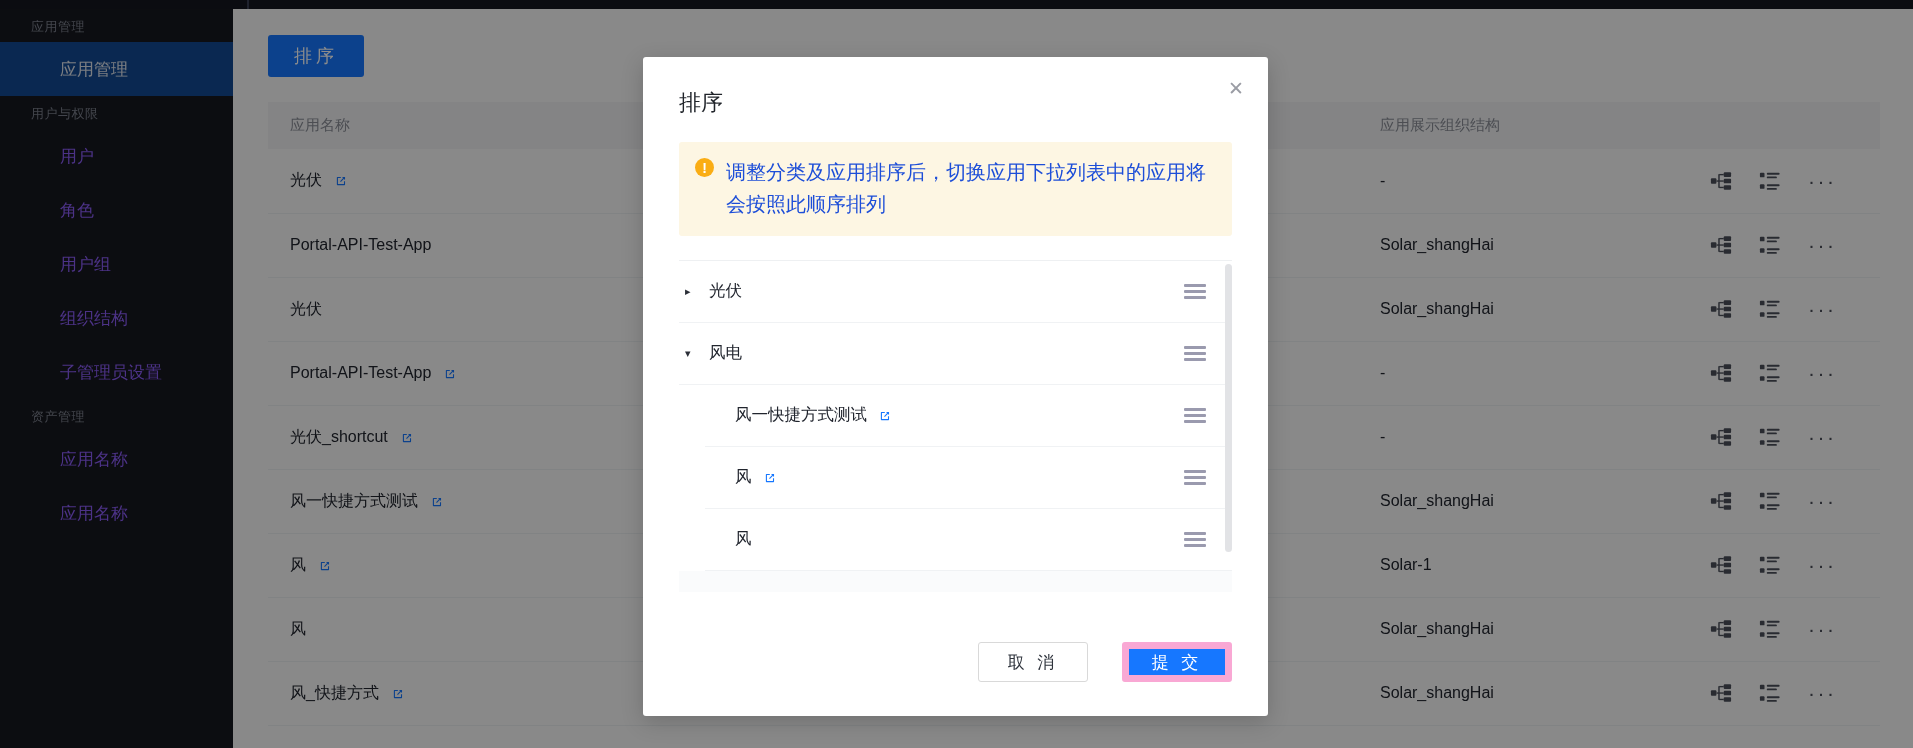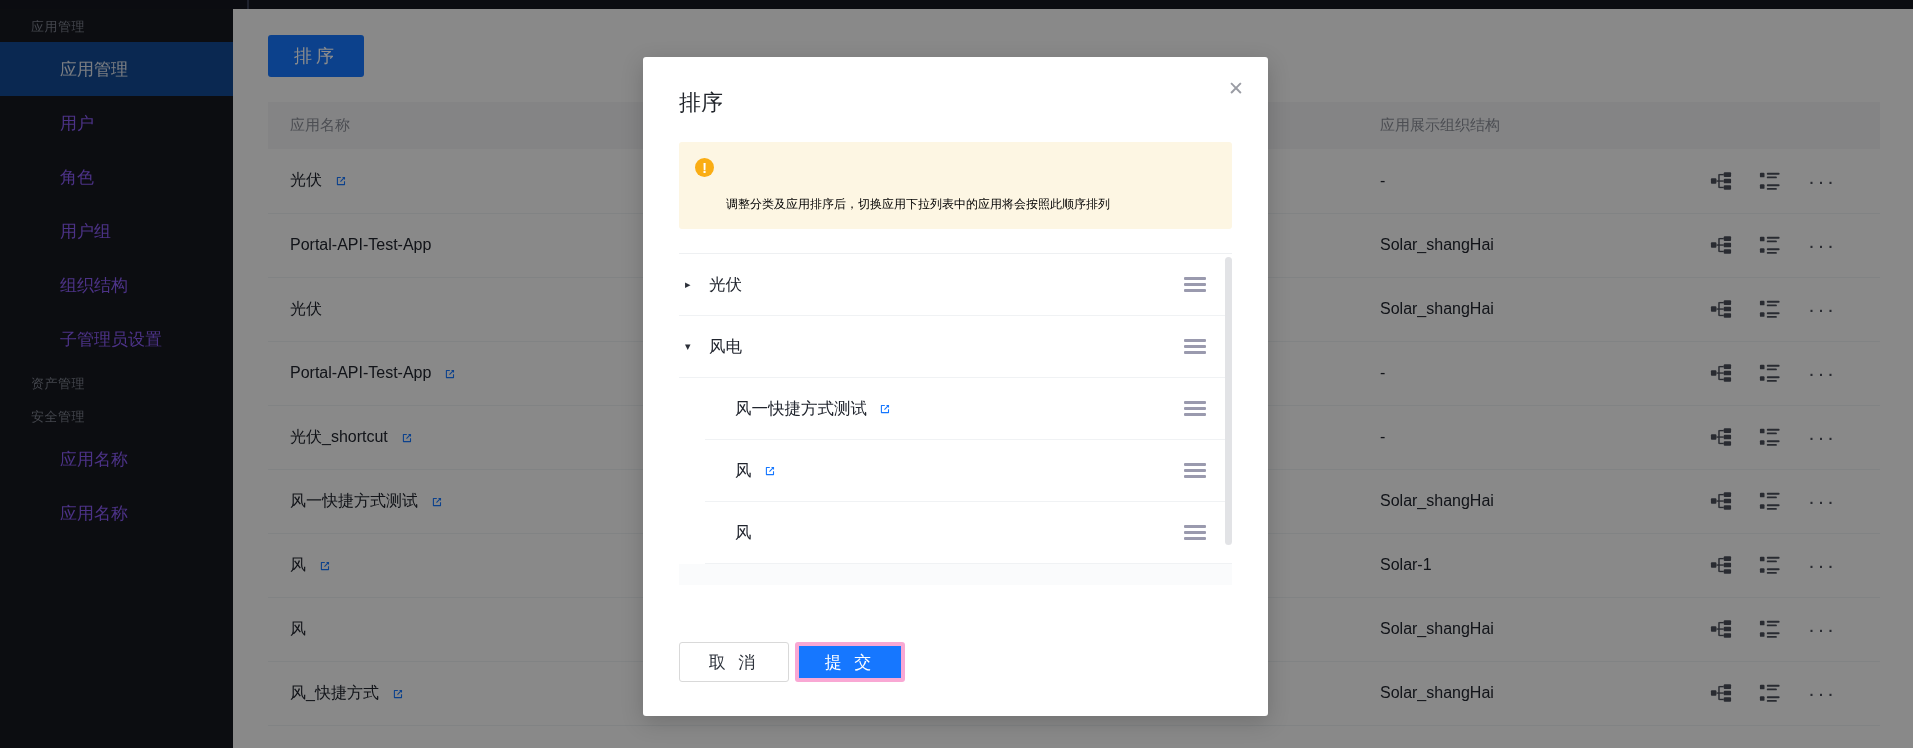--- a/index.html
+++ b/index.html
@@ -146,21 +146,21 @@
   .alert-icon {
     flex: 0 0 auto; width: 19px; height: 19px; margin-top: 2px;
     border-radius: 50%;
     background: #faad14;
     color: #fff;
     font-size: 14px; font-weight: bold;
     display: flex; align-items: center; justify-content: center;
     line-height: 1;
   }
   .alert-text {
-    font-size: 12px; color: #000000; line-height: 1.62; margin-top: 39px;
+    font-size: 20px; color: #1d4ed8; line-height: 1.62;
   }
 
   .list-wrap {
     margin: 24px 36px 0 36px;
     height: 332px;
     border-top: 1px solid #eef0f2;
     position: relative;
     overflow: hidden;
   }
   .list-scroll {
@@ -203,53 +203,53 @@
   }
   .scrollbar-thumb {
     position: absolute; right: 0; top: 3px;
     width: 7px; height: 288px;
     background: #e2e3e6; border-radius: 4px;
     cursor: pointer;
   }
 
   .modal-footer {
     margin-top: auto;
-    display: flex; justify-content: flex-start; gap: 6px;
+    display: flex; justify-content: flex-end; gap: 34px;
     padding: 0 36px 34px 36px;
   }
   .btn {
     height: 40px; min-width: 110px;
     border-radius: 3px;
     font-size: 17px; letter-spacing: 4px;
     cursor: pointer;
     font-family: inherit;
     display: inline-flex; align-items: center; justify-content: center;
   }
   .btn-cancel { background: #fff; border: 1px solid #d9d9d9; color: #2e333c; }
-  .btn-submit { background: #1677ff; border: 4px solid #f9a8d4; color: #fff; }
+  .btn-submit { background: #1677ff; border: 7px solid #f9a8d4; color: #fff; }
 </style>
 </head>
 <body>
 
 <div id="root">
 
   <div class="topbar">
     <div class="topbar-divider"></div>
   </div>
 
   <nav class="sidebar" id="sidebar">
       <div class="side-group-title">应用管理</div>
       <div class="side-item active">应用管理</div>
+      <div class="side-group-title">用户与权限</div>
       <div class="side-item">用户</div>
       <div class="side-item">角色</div>
       <div class="side-item">用户组</div>
       <div class="side-item">组织结构</div>
       <div class="side-item">子管理员设置</div>
       <div class="side-group-title">资产管理</div>
-      <div class="side-group-title">安全管理</div>
       <div class="side-item">应用名称</div>
       <div class="side-item">应用名称</div>
     </nav>
 
   <div class="content">
     <div class="content-inner">
       <button class="sort-button">排序</button>
 
       <table class="app-table">
         <thead>

